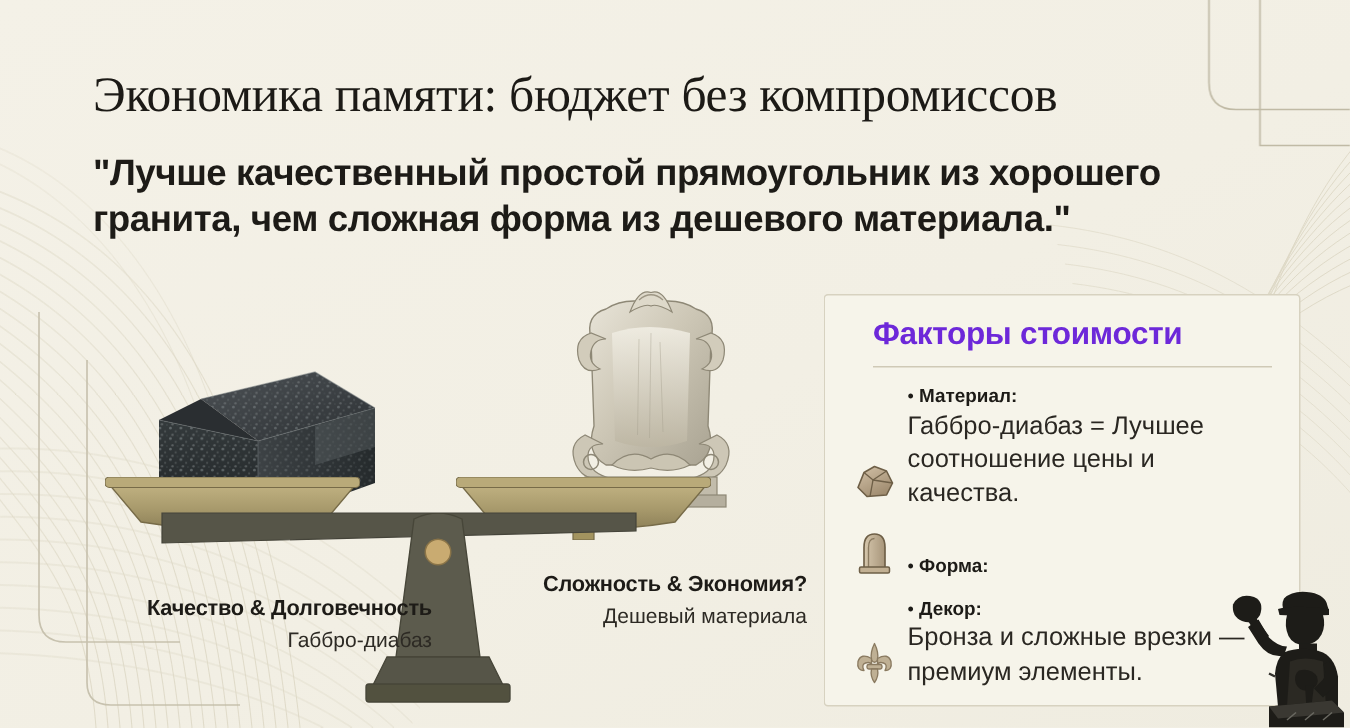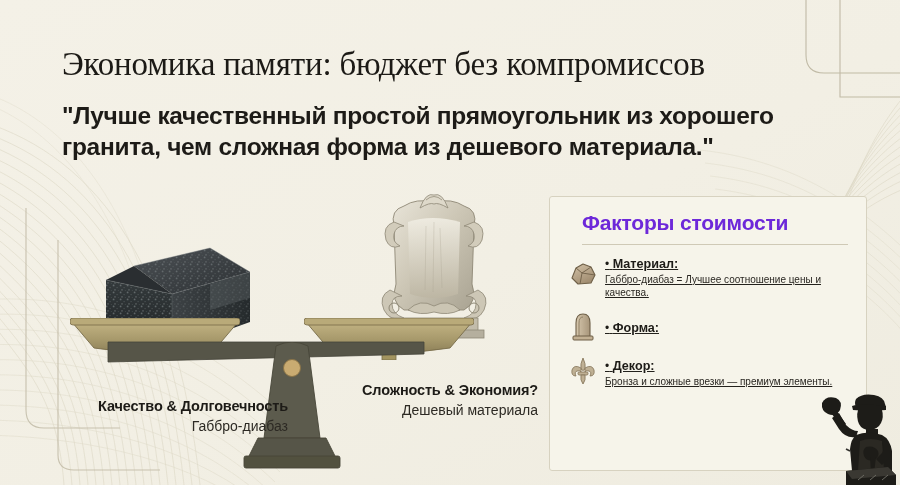--- a/index.html
+++ b/index.html
@@ -73,38 +73,37 @@
   .panel-title {
     font-size:21px; font-weight:700; color:#6d28d9;
     letter-spacing:-0.2px;
     padding-left:14px;
   }
   .panel-divider {
     margin:9px 0 10px 14px;
     height:1px; background:#cfc9b6;
   }
   .factor {
-    display:flex; align-items:center; gap:7px;
+    display:flex; align-items:flex-end; gap:7px;
     margin-bottom:11px;
-    text-decoration:underline;
   }
   .factor:last-child { margin-bottom:0; }
   .factor-icon {
     width:30px; min-width:30px; height:34px;
     display:flex; align-items:flex-start; justify-content:center;
     padding-top:2px;
   }
   .factor-body { flex:1; padding-top:1px; }
   .factor-head {
     font-size:12.6px; line-height:1.32; color:#1d1b17;
   }
   .bullet { font-size:12px; }
   .factor-name { font-weight:700; }
   .factor-text {
-    font-size:10px; line-height:1.33; color:#2a2722; font-weight:400;
+    font-size:17px; line-height:1.33; color:#2a2722; font-weight:400;
     margin-top:0px;
   }
 
   
   .mason { position:absolute; right:4px; bottom:0px; width:84px; height:100px; }
 </style>
 </head>
 <body>
 
 <div class="bg-layer">

